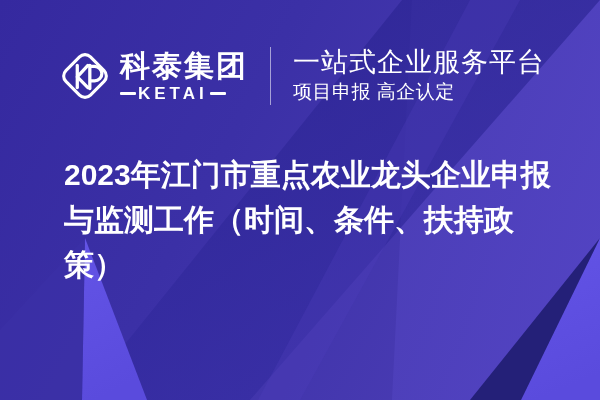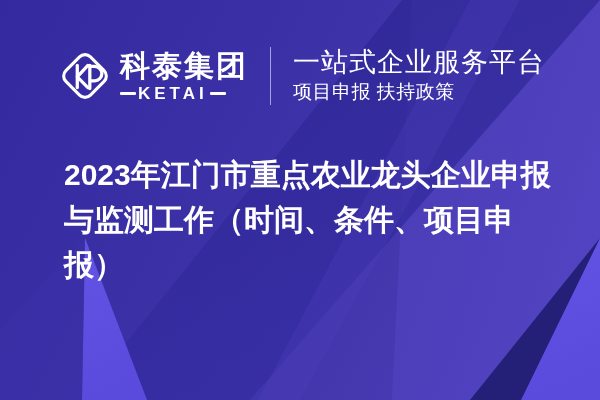--- a/index.html
+++ b/index.html
@@ -184,20 +184,20 @@
         <span class="dash"></span>
         <span class="logo-en">KETAI</span>
         <span class="dash"></span>
       </div>
     </div>
 
     <div class="divider"></div>
 
     <div class="tagline">
       <div class="tagline-main">一站式企业服务平台</div>
-      <div class="tagline-sub">项目申报 扶持政策</div>
+      <div class="tagline-sub">项目申报 高企认定</div>
     </div>
 
   </div>
 
-  <div class="title">2023年江门市重点农业龙头企业申报与监测工作（时间、条件、项目申报）</div>
+  <div class="title">2023年江门市重点农业龙头企业申报与监测工作（时间、条件、扶持政策）</div>
 
 </div>
 
 </body></html>

